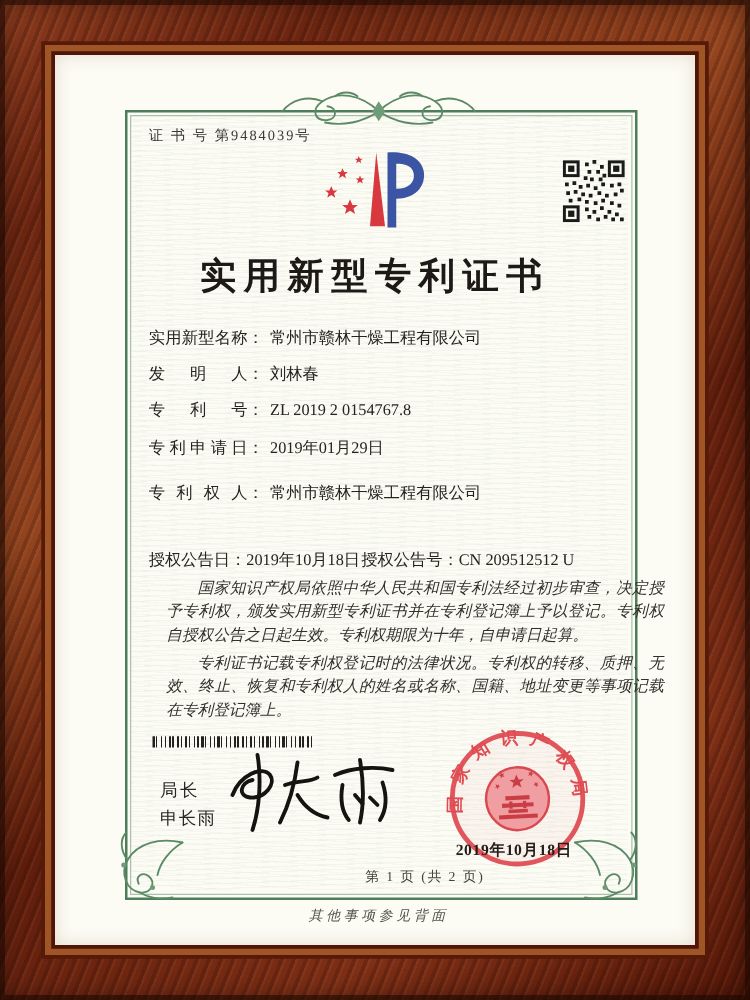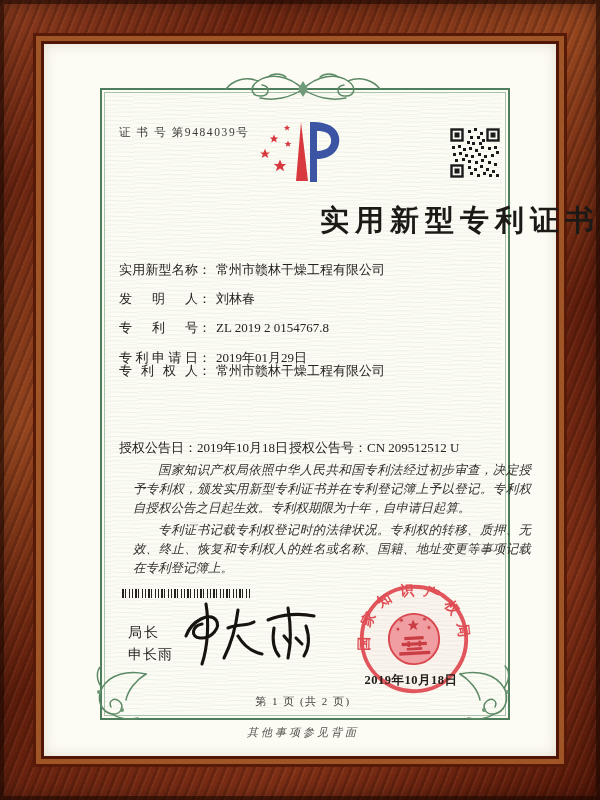--- a/index.html
+++ b/index.html
@@ -19,47 +19,47 @@
   .gborder{position:absolute;left:100px;top:88px;width:406px;height:628px;
     border:2px solid #4e7d5b;}
   .gborder::after{content:"";position:absolute;inset:2px;border:1px solid rgba(113,158,124,.6);}
   .guilloche{position:absolute;left:104px;top:92px;width:398px;height:620px;
     background:repeating-linear-gradient(-2deg,rgba(100,150,110,.055) 0 1px,rgba(0,0,0,0) 1px 4px),
                repeating-linear-gradient(4deg,rgba(100,150,110,.045) 0 1px,rgba(0,0,0,0) 1px 5px);}
   .orn-top{position:absolute;left:218px;top:71px;}
   .orn-bl{position:absolute;left:88px;top:664px;}
   .orn-br{position:absolute;left:456px;top:664px;transform:scaleX(-1);}
   
-  .cert-no{position:absolute;left:119px;top:125px;font-size:11.5px;letter-spacing:1.6px;color:#3b3a36;white-space:nowrap;}
+  .cert-no{position:absolute;left:119px;top:101px;font-size:11.5px;letter-spacing:1.6px;color:#3b3a36;white-space:nowrap;}
   .logo{position:absolute;left:250px;top:120px;}
   .qr{position:absolute;left:450px;top:128px;}
-  .title{position:absolute;left:0;top:201px;width:600px;text-align:right;
+  .title{position:absolute;left:0;top:201px;width:600px;text-align:center;
     font-size:29px;font-weight:700;letter-spacing:6px;color:#1c1916;}
   
   .frow{position:absolute;left:119px;font-size:13px;white-space:nowrap;color:#26231f;}
   .flabel{display:inline-block;width:79px;text-align:justify;text-align-last:justify;}
   .fvalue{margin-left:5px;}
-  .f0{top:261px}.f1{top:290px}.f2{top:319px}.f3{top:349px}.f4{top:362px}.f5{top:409px}
+  .f0{top:261px}.f1{top:290px}.f2{top:319px}.f3{top:349px}.f4{top:385px}.f5{top:409px}
   .f6{top:439px;width:390px;}
   .pair2{position:absolute;left:170px;top:0;white-space:nowrap;}
   
   .paras{position:absolute;left:101px;top:461px;width:398px;
     font-size:12.5px;line-height:19px;font-style:italic;color:#33302b;text-align:justify;padding-left:32px;}
   .paras p{margin:0 0 3px 0;text-indent:2em;}
   
   .barcode{position:absolute;left:122px;top:589px;width:130px;height:9px;
     background:repeating-linear-gradient(90deg,#24221f 0 2px,rgba(0,0,0,0) 2px 3px,#24221f 3px 4px,rgba(0,0,0,0) 4px 7px,#24221f 7px 8px,rgba(0,0,0,0) 8px 10px,#24221f 10px 11px,rgba(0,0,0,0) 11px 13px);}
   .signer-title{position:absolute;left:128px;top:624px;font-size:14px;letter-spacing:2px;color:#2a2724;}
   .signer-name{position:absolute;left:128px;top:646px;font-size:14px;letter-spacing:1px;color:#2a2724;}
   .signature{position:absolute;left:172px;top:596px;}
   .seal{position:absolute;left:356px;top:581px;opacity:.93;}
   .seal-date{position:absolute;left:350px;top:672px;width:122px;text-align:center;
     font-size:12.5px;font-weight:600;letter-spacing:.5px;color:#221d19;}
   .page-note{position:absolute;left:100px;top:694px;width:406px;text-align:center;
-    font-size:11px;letter-spacing:1.5px;color:#44403a;}
+    font-size:11px;letter-spacing:1.5px;color:#44403a;padding-left:37px;}
   .back-note{position:absolute;left:100px;top:725px;width:406px;text-align:center;
     font-size:11px;letter-spacing:3px;font-style:italic;color:#55514b;}
 </style>
 </head>
 <body>
 
 <div class="page">
 
   <div class="frame"></div>
   <div class="mat"></div>

